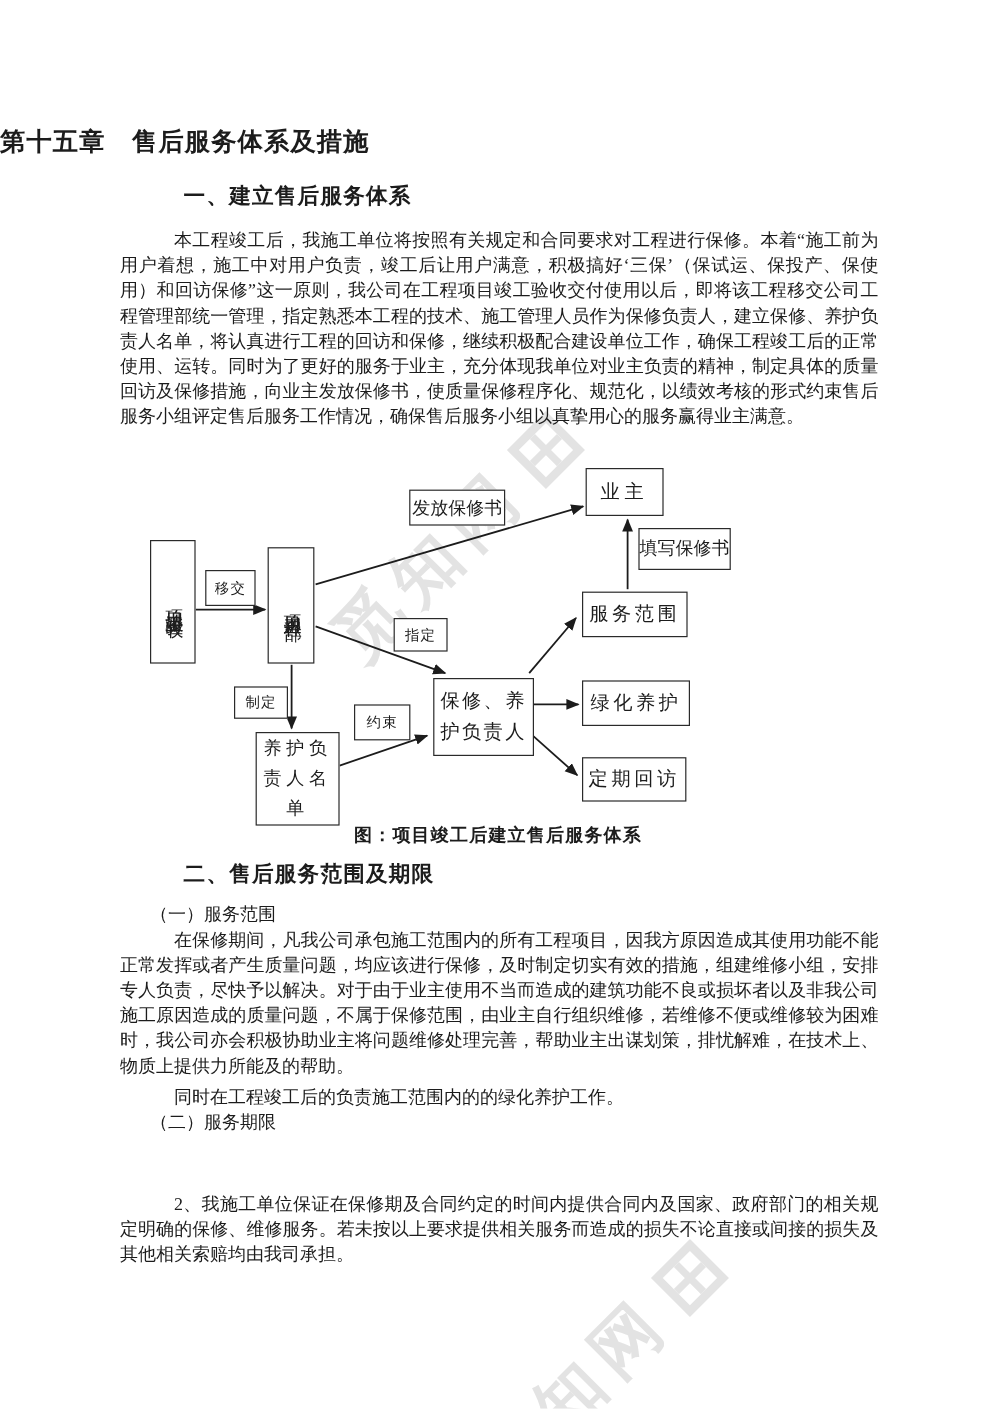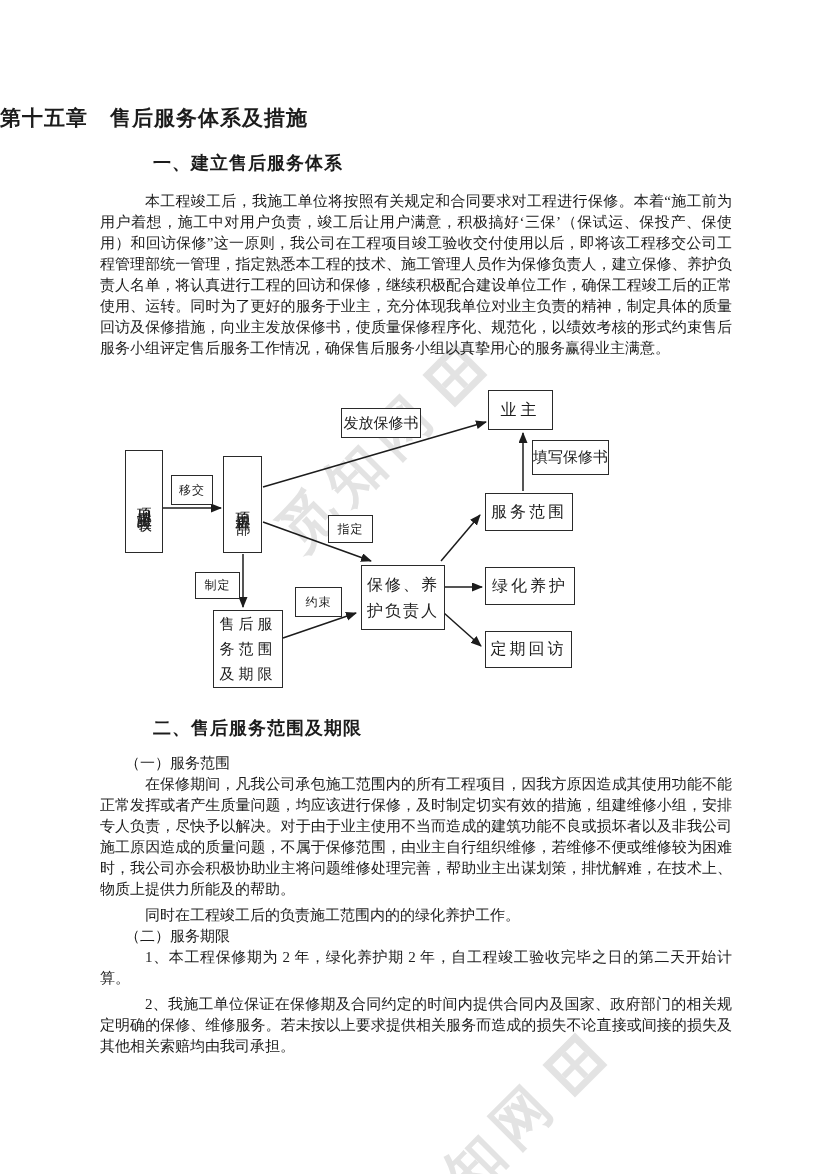--- a/index.html
+++ b/index.html
@@ -128,32 +128,32 @@
       <line x1="523" y1="111" x2="523" y2="53" stroke="#1c1c1c" stroke-width="1.5" marker-end="url(#ah)"></line>
     </svg>
 
     <div class="node vtext" id="node-acceptance">项目竣工验收</div>
     <div class="node vtext" id="node-dept">项目工程部</div>
     <div class="node" id="node-owner">业主</div>
     <div class="node" id="node-quality">服务范围</div>
     <div class="node" id="node-leader">保修、养护负责人</div>
     <div class="node" id="node-greening">绿化养护</div>
     <div class="node" id="node-revisit">定期回访</div>
-    <div class="node" id="node-system">售后服务范围及期限</div>
+    <div class="node" id="node-system">养护负责人名单</div>
 
     <div class="lbl" id="lbl-transfer">移交</div>
     <div class="lbl lbl-sm" id="lbl-issue">发放保修书</div>
     <div class="lbl lbl-sm" id="lbl-fill">填写保修书</div>
     <div class="lbl" id="lbl-assign">指定</div>
     <div class="lbl" id="lbl-establish">制定</div>
     <div class="lbl" id="lbl-constrain">约束</div>
 
+    <div class="diagram-caption">图：项目竣工后建立售后服务体系</div>
   </div>
 
   <div class="sec-heading" id="heading-2">二、售后服务范围及期限</div>
   <div class="sub-title" id="sub-1">（一）服务范围</div>
   <div class="para indent" id="s2-p2">同时在工程竣工后的负责施工范围内的的绿化养护工作。</div>
   <div class="para indent" id="s2-p1">在保修期间，凡我公司承包施工范围内的所有工程项目，因我方原因造成其使用功能不能正常发挥或者产生质量问题，均应该进行保修，及时制定切实有效的措施，组建维修小组，安排专人负责，尽快予以解决。对于由于业主使用不当而造成的建筑功能不良或损坏者以及非我公司施工原因造成的质量问题，不属于保修范围，由业主自行组织维修，若维修不便或维修较为困难时，我公司亦会积极协助业主将问题维修处理完善，帮助业主出谋划策，排忧解难，在技术上、物质上提供力所能及的帮助。</div>
   <div class="sub-title" id="sub-2">（二）服务期限</div>
-  <div class="para indent" id="s2-p3">1、本工程保修期为 2 年，绿化养护期 2 年，自工程竣工验收完毕之日的第二天开始计算。</div>
   <div class="para indent" id="s2-p4">2、我施工单位保证在保修期及合同约定的时间内提供合同内及国家、政府部门的相关规定明确的保修、维修服务。若未按以上要求提供相关服务而造成的损失不论直接或间接的损失及其他相关索赔均由我司承担。</div>
 
 </div>
 
 </body></html>

